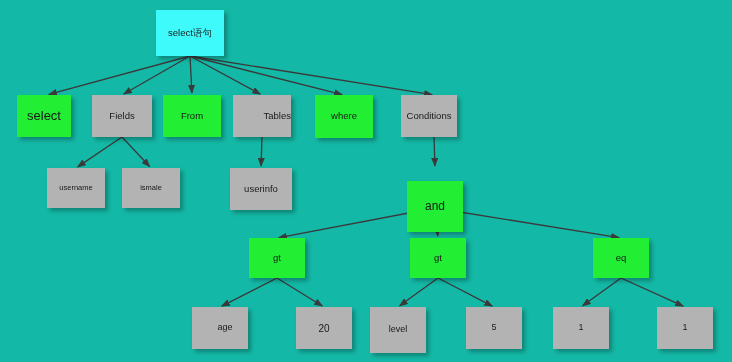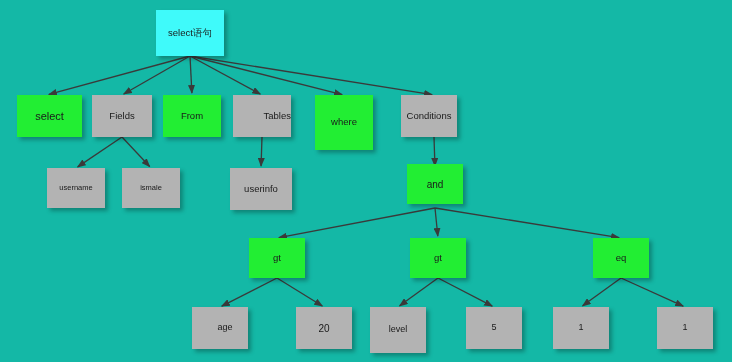--- a/index.html
+++ b/index.html
@@ -69,48 +69,48 @@
         <line x1="438" y1="278" x2="399.61922088678875" y2="305.82606485707817" stroke="#3A3A3A" stroke-width="1.3" marker-end="url(#arrowhead)"></line>
         <line x1="438" y1="278" x2="492.2240111814454" y2="306.0802915046771" stroke="#3A3A3A" stroke-width="1.3" marker-end="url(#arrowhead)"></line>
         <line x1="621" y1="278" x2="582.6192208867888" y2="305.82606485707817" stroke="#3A3A3A" stroke-width="1.3" marker-end="url(#arrowhead)"></line>
         <line x1="621" y1="278" x2="683.1782935079314" y2="306.17453924578143" stroke="#3A3A3A" stroke-width="1.3" marker-end="url(#arrowhead)"></line>
       </g>
   </svg>
   <div id="node-group">
       <div class="node" style="left: 156px; top: 10px; width: 68px; height: 46px; background: rgb(63, 250, 250); font-size: 9.5px; color: rgb(26, 26, 26);">
         <span class="node-label">select语句</span>
       </div>
-      <div class="node" style="left: 17px; top: 95px; width: 65px; height: 42px; background: rgb(34, 238, 51); font-size: 11px; color: rgb(26, 26, 26);">
+      <div class="node" style="left: 17px; top: 95px; width: 54px; height: 42px; background: rgb(34, 238, 51); font-size: 13px; color: rgb(26, 26, 26);">
         <span class="node-label">select</span>
       </div>
       <div class="node" style="left: 92px; top: 95px; width: 60px; height: 42px; background: rgb(179, 179, 179); font-size: 9.5px; color: rgb(26, 26, 26);">
         <span class="node-label">Fields</span>
       </div>
       <div class="node" style="left: 163px; top: 95px; width: 58px; height: 42px; background: rgb(34, 238, 51); font-size: 9.5px; color: rgb(26, 26, 26);">
         <span class="node-label">From</span>
       </div>
       <div class="node" style="left: 233px; top: 95px; width: 58px; height: 42px; background: rgb(179, 179, 179); font-size: 9.5px; color: rgb(26, 26, 26); justify-content: flex-end;">
         <span class="node-label">Tables</span>
       </div>
-      <div class="node" style="left: 315px; top: 95px; width: 58px; height: 55px; background: rgb(34, 238, 51); font-size: 9.5px; color: rgb(26, 26, 26);">
+      <div class="node" style="left: 315px; top: 95px; width: 58px; height: 43px; background: rgb(34, 238, 51); font-size: 9.5px; color: rgb(26, 26, 26);">
         <span class="node-label">where</span>
       </div>
       <div class="node" style="left: 401px; top: 95px; width: 56px; height: 42px; background: rgb(179, 179, 179); font-size: 9.5px; color: rgb(26, 26, 26);">
         <span class="node-label">Conditions</span>
       </div>
       <div class="node" style="left: 47px; top: 168px; width: 58px; height: 40px; background: rgb(179, 179, 179); font-size: 7.5px; color: rgb(26, 26, 26);">
         <span class="node-label">username</span>
       </div>
       <div class="node" style="left: 122px; top: 168px; width: 58px; height: 40px; background: rgb(179, 179, 179); font-size: 7.5px; color: rgb(26, 26, 26);">
         <span class="node-label">ismale</span>
       </div>
       <div class="node" style="left: 230px; top: 168px; width: 62px; height: 42px; background: rgb(179, 179, 179); font-size: 9.5px; color: rgb(26, 26, 26);">
         <span class="node-label">userinfo</span>
       </div>
-      <div class="node" style="left: 407px; top: 164px; width: 56px; height: 40px; background: rgb(34, 238, 51); font-size: 10px; color: rgb(26, 26, 26);">
+      <div class="node" style="left: 407px; top: 181px; width: 56px; height: 51px; background: rgb(34, 238, 51); font-size: 12px; color: rgb(26, 26, 26);">
         <span class="node-label">and</span>
       </div>
       <div class="node" style="left: 249px; top: 238px; width: 56px; height: 40px; background: rgb(34, 238, 51); font-size: 9.5px; color: rgb(26, 26, 26);">
         <span class="node-label">gt</span>
       </div>
       <div class="node" style="left: 410px; top: 238px; width: 56px; height: 40px; background: rgb(34, 238, 51); font-size: 9.5px; color: rgb(26, 26, 26);">
         <span class="node-label">gt</span>
       </div>
       <div class="node" style="left: 593px; top: 238px; width: 56px; height: 40px; background: rgb(34, 238, 51); font-size: 9.5px; color: rgb(26, 26, 26);">
         <span class="node-label">eq</span>

